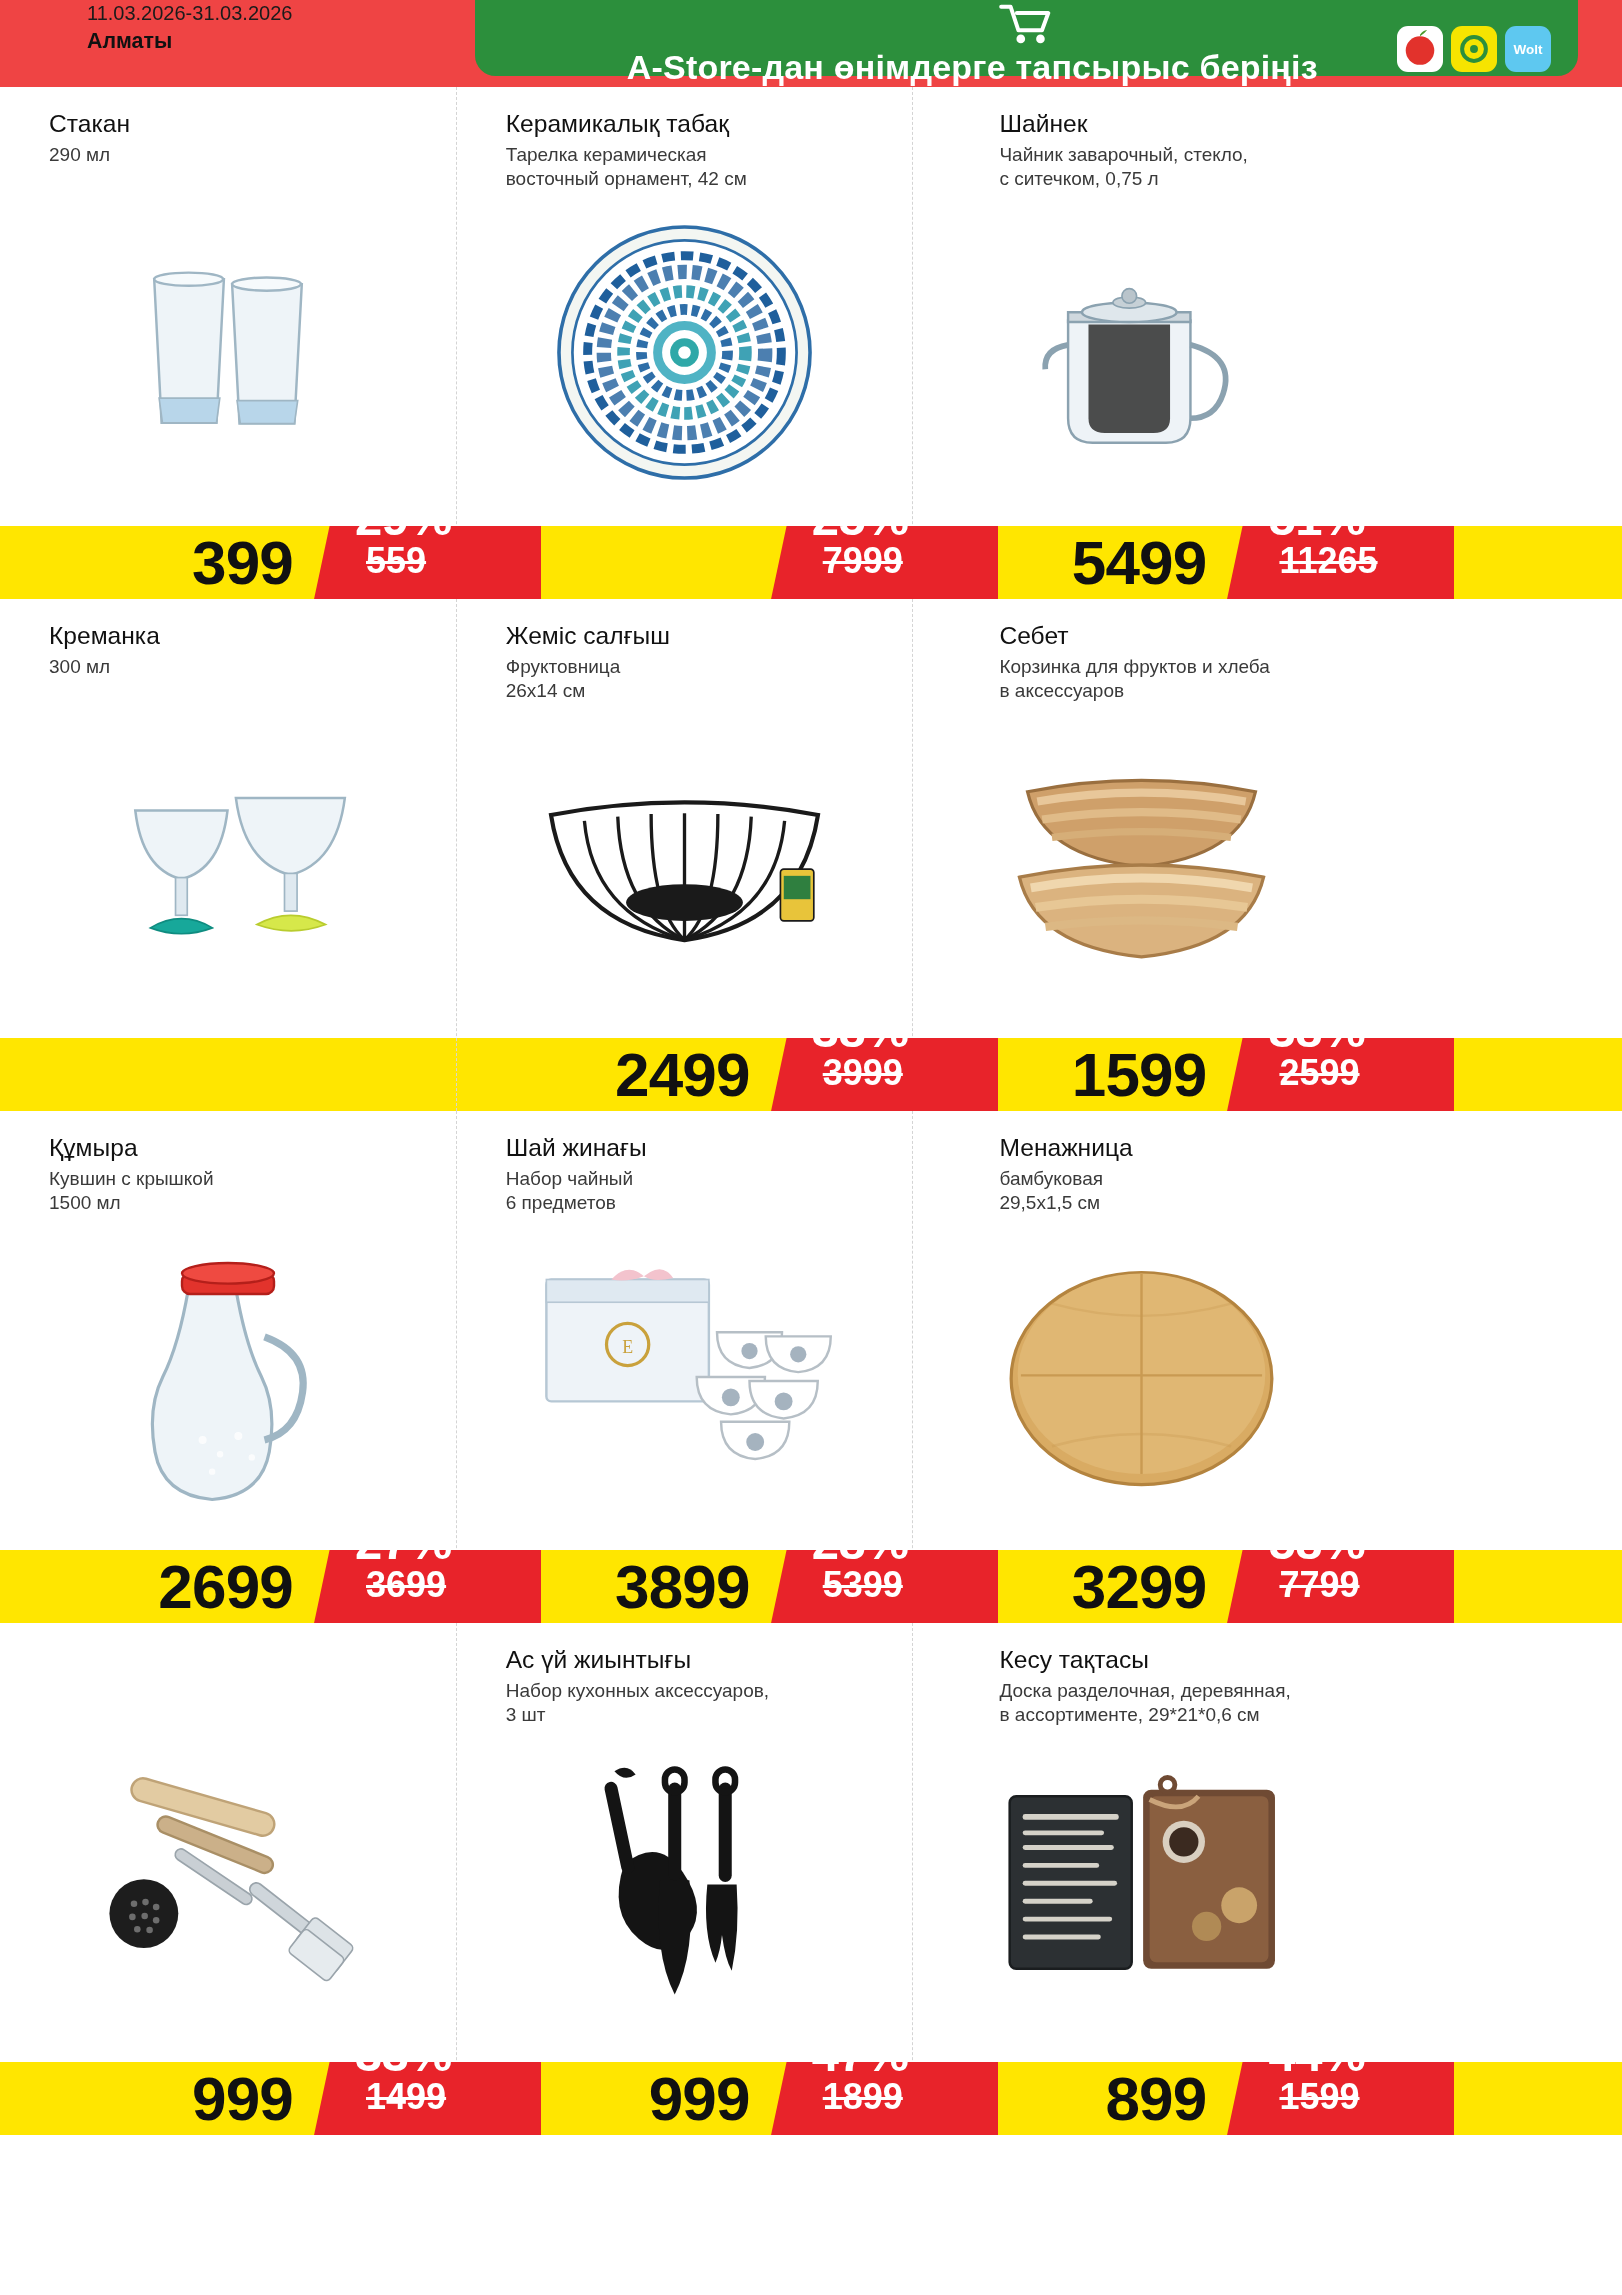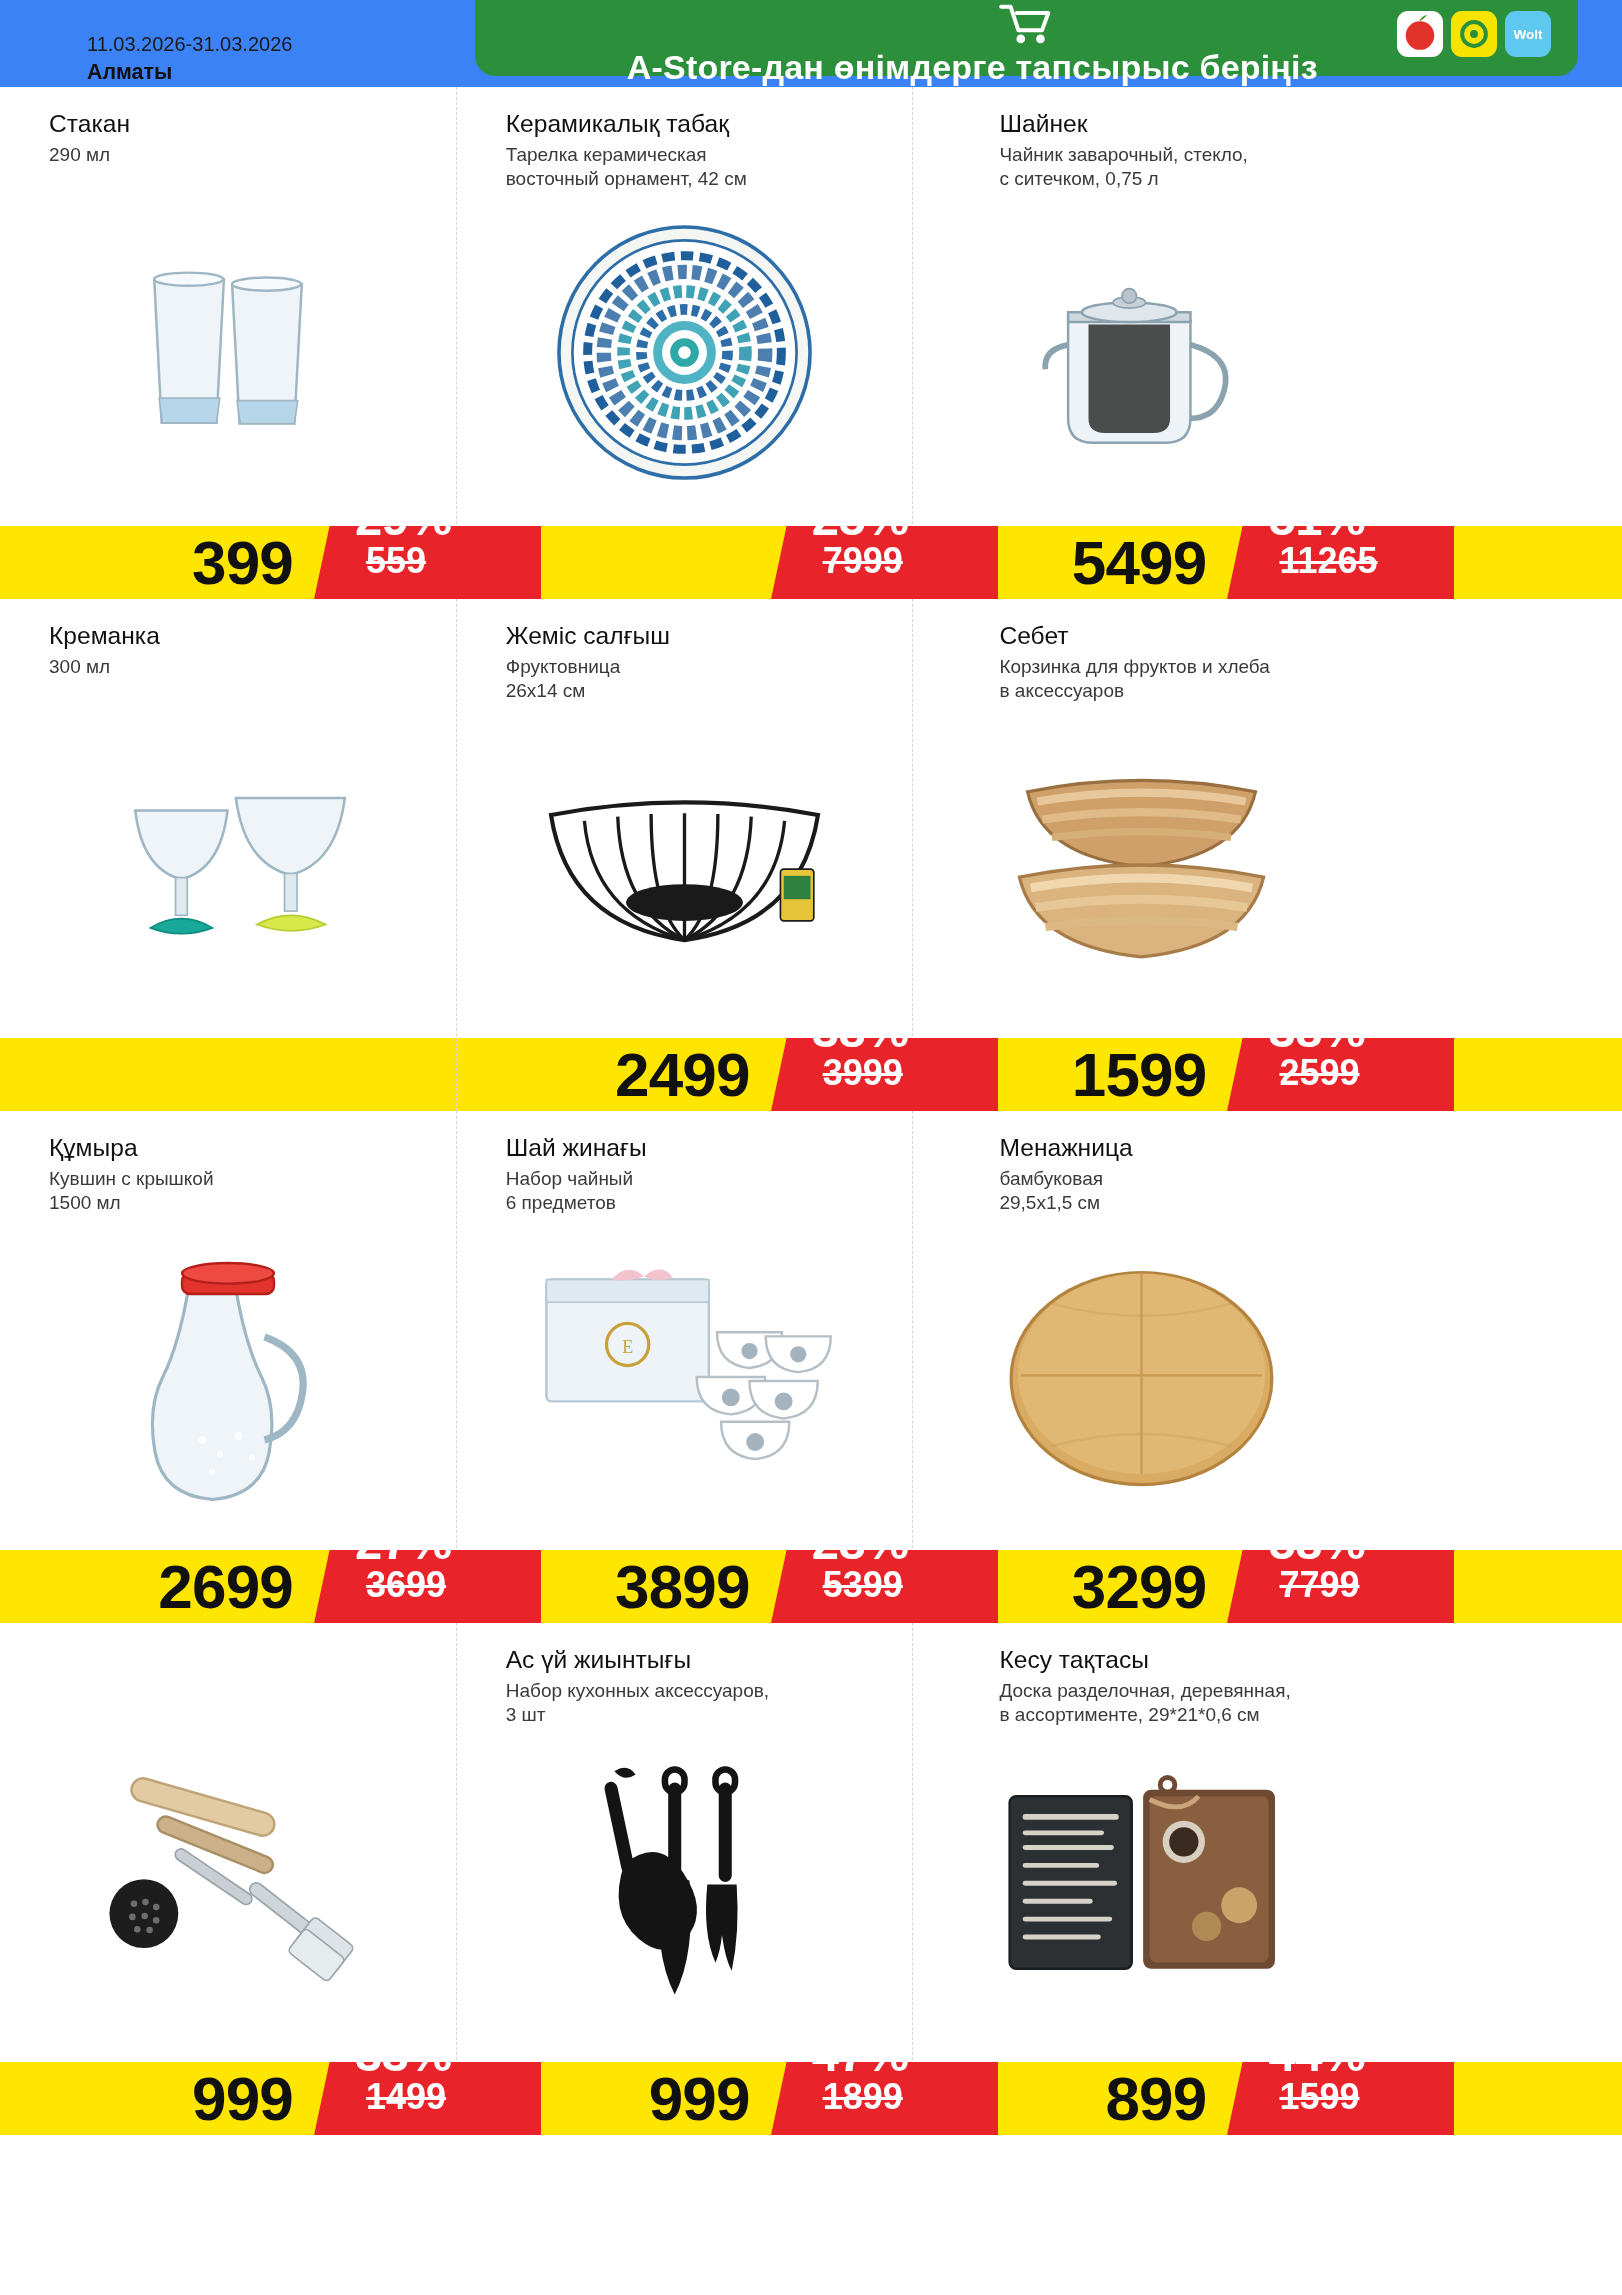--- a/index.html
+++ b/index.html
@@ -12,23 +12,23 @@
     height: 2295px;
     font-family: "Liberation Sans", sans-serif;
     overflow: hidden;
     position: relative;
   }
 
   
   .header {
     position: relative;
     height: 87px;
-    background: #3b82f6;
+    background: #ef4444;
     display: flex;
-    align-items: flex-end;
+    align-items: flex-start;
   }
   .header-dates {
     padding-left: 87px;
     line-height: 1.35;
   }
   .header-dates .d1 {
     font-size: 20px;
     color: #1b1b1b;
     font-weight: 400;
   }
@@ -62,21 +62,21 @@
     font-size: 34px;
     font-weight: 700;
     letter-spacing: 0.2px;
     flex: 1 1 auto;
     text-align: center;
     padding-right: 135px;
   }
   .banner-apps {
     position: absolute;
     right: 27px;
-    top: 11px;
+    top: 26px;
     display: flex;
     gap: 8px;
   }
   .app-badge {
     width: 46px;
     height: 46px;
     border-radius: 11px;
     display: flex;
     align-items: center;
     justify-content: center;

